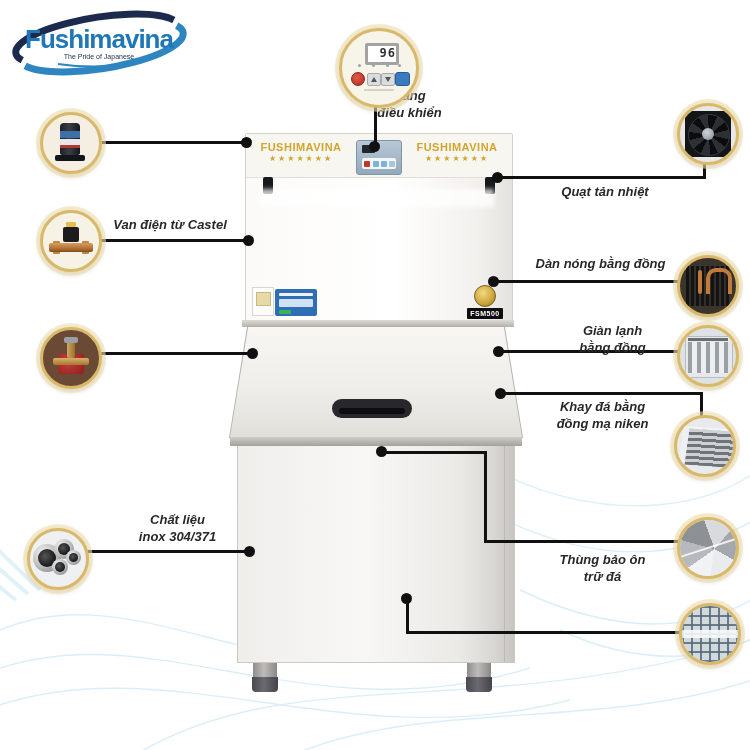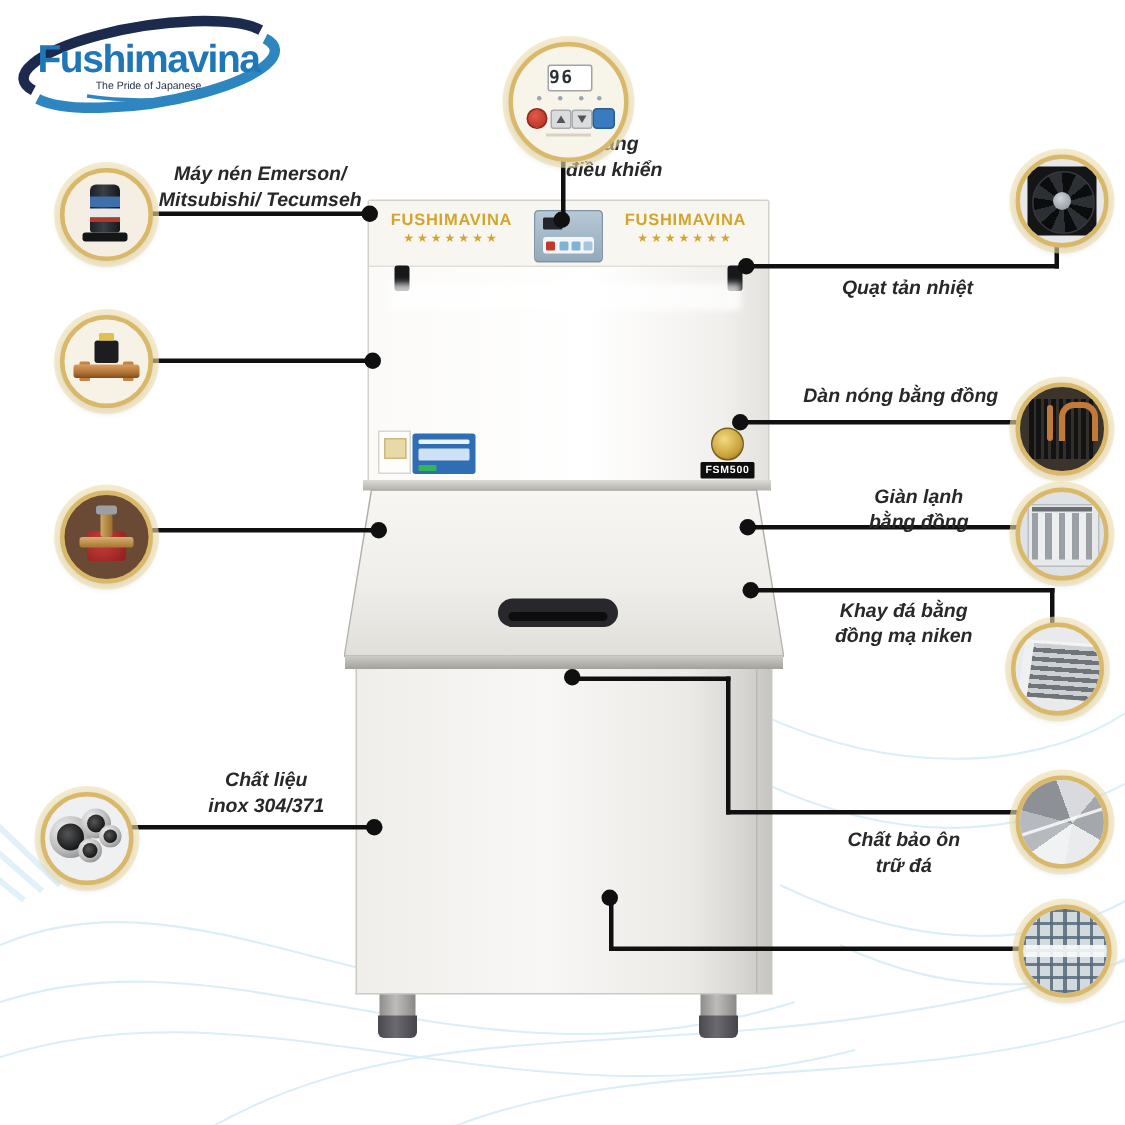--- a/index.html
+++ b/index.html
@@ -60,22 +60,22 @@
   .lid-base{left:230px;top:437px;width:292px;height:9px;
             background:linear-gradient(180deg,#cfcdc8,#a3a19c);}
   .bot-cab{left:237px;top:446px;width:276px;height:216px;border:1px solid #ccc9c3;border-top:none;
            background:linear-gradient(90deg,#efeeeb 0%,#f8f7f5 45%,#eceae7 80%,#d8d6d2 93%,#c7c5c1 100%);}
   .doorline{position:absolute;left:266px;top:0;width:1px;height:216px;background:#bdbab4;}
   .leg{position:absolute;width:24px;height:16px;z-index:2;
        background:linear-gradient(90deg,#8e8d8b,#bdbcba 45%,#8a8987);}
   .foot{position:absolute;width:26px;height:15px;background:#55545a;border-radius:0 0 4px 4px;z-index:2;
         background:linear-gradient(90deg,#4a4950,#6b6a71 45%,#45444b);}
   
-  .cp-disp{position:absolute;left:23px;top:12px;width:28px;height:16px;background:#ffffff;border:1px solid #a3a3a3;
-           border-radius:2px;text-align:left;font-family:"DejaVu Sans Mono",monospace;
+  .cp-disp{position:absolute;left:23px;top:12px;width:28px;height:16px;background:#ffffff;border:3px solid #a3a3a3;
+           border-radius:2px;text-align:right;font-family:"DejaVu Sans Mono",monospace;
            font-size:12px;font-weight:bold;color:#2c3136;line-height:15px;letter-spacing:1px;}
   .cp-ind{position:absolute;top:33px;width:3px;height:3px;border-radius:50%;background:#9aa6ae;}
   .cp-pwr{position:absolute;left:9px;top:41px;width:12px;height:12px;border-radius:50%;
           background:radial-gradient(circle at 40% 35%,#e05a48,#b02c1f);border:1px solid #8e241b;}
   .cp-sq{position:absolute;top:42px;width:12px;height:11px;background:#dadcde;border:1px solid #a9abad;border-radius:2px;}
   .cp-sq i{position:absolute;left:2.5px;width:0;height:0;border-left:3px solid transparent;border-right:3px solid transparent;}
   .cp-up i{top:3px;border-bottom:5px solid #555;}
   .cp-dn i{top:3px;border-top:5px solid #555;}
   .cp-blu{position:absolute;left:53px;top:41px;width:13px;height:12px;background:#3a7bbf;border:1px solid #2a5c92;border-radius:3px;}
   .cp-txt{position:absolute;left:22px;top:58px;width:30px;height:2px;background:#d8d2c2;}
@@ -326,26 +326,25 @@
     <div class="f"></div>
       <div class="s1"></div>
   </div>
   <div class="circ ic-ice" style="left:679px;top:603px;">
     <div class="f"></div>
       <div class="band"></div>
   </div>
 
   <div class="clabel" style="left:362px;top:88px;width:95px;">Bảng
 điều khiển</div>
-  <div class="clabel" style="left:96px;top:108px;width:155px;">Máy nén Emerson/
-Mitsubishi/ Tecumseh</div>
+  <div class="clabel" style="left:90px;top:217px;width:160px;">Van điện từ Castel</div>
   <div class="clabel" style="left:105px;top:512px;width:145px;">Chất liệu
 inox 304/371</div>
   <div class="clabel" style="left:540px;top:144px;width:130px;margin-top:40px;">Quạt tản nhiệt</div>
   <div class="clabel" style="left:555px;top:323px;width:115px;">Giàn lạnh
 bằng đồng</div>
   <div class="clabel" style="left:528px;top:256px;width:145px;">Dàn nóng bằng đồng</div>
   <div class="clabel" style="left:540px;top:399px;width:125px;">Khay đá bằng
 đồng mạ niken</div>
-  <div class="clabel" style="left:545px;top:552px;width:115px;">Chất bảo ôn
+  <div class="clabel" style="left:545px;top:552px;width:115px;">Thùng bảo ôn
 trữ đá</div>
 
 </div>
 
 </body></html>

